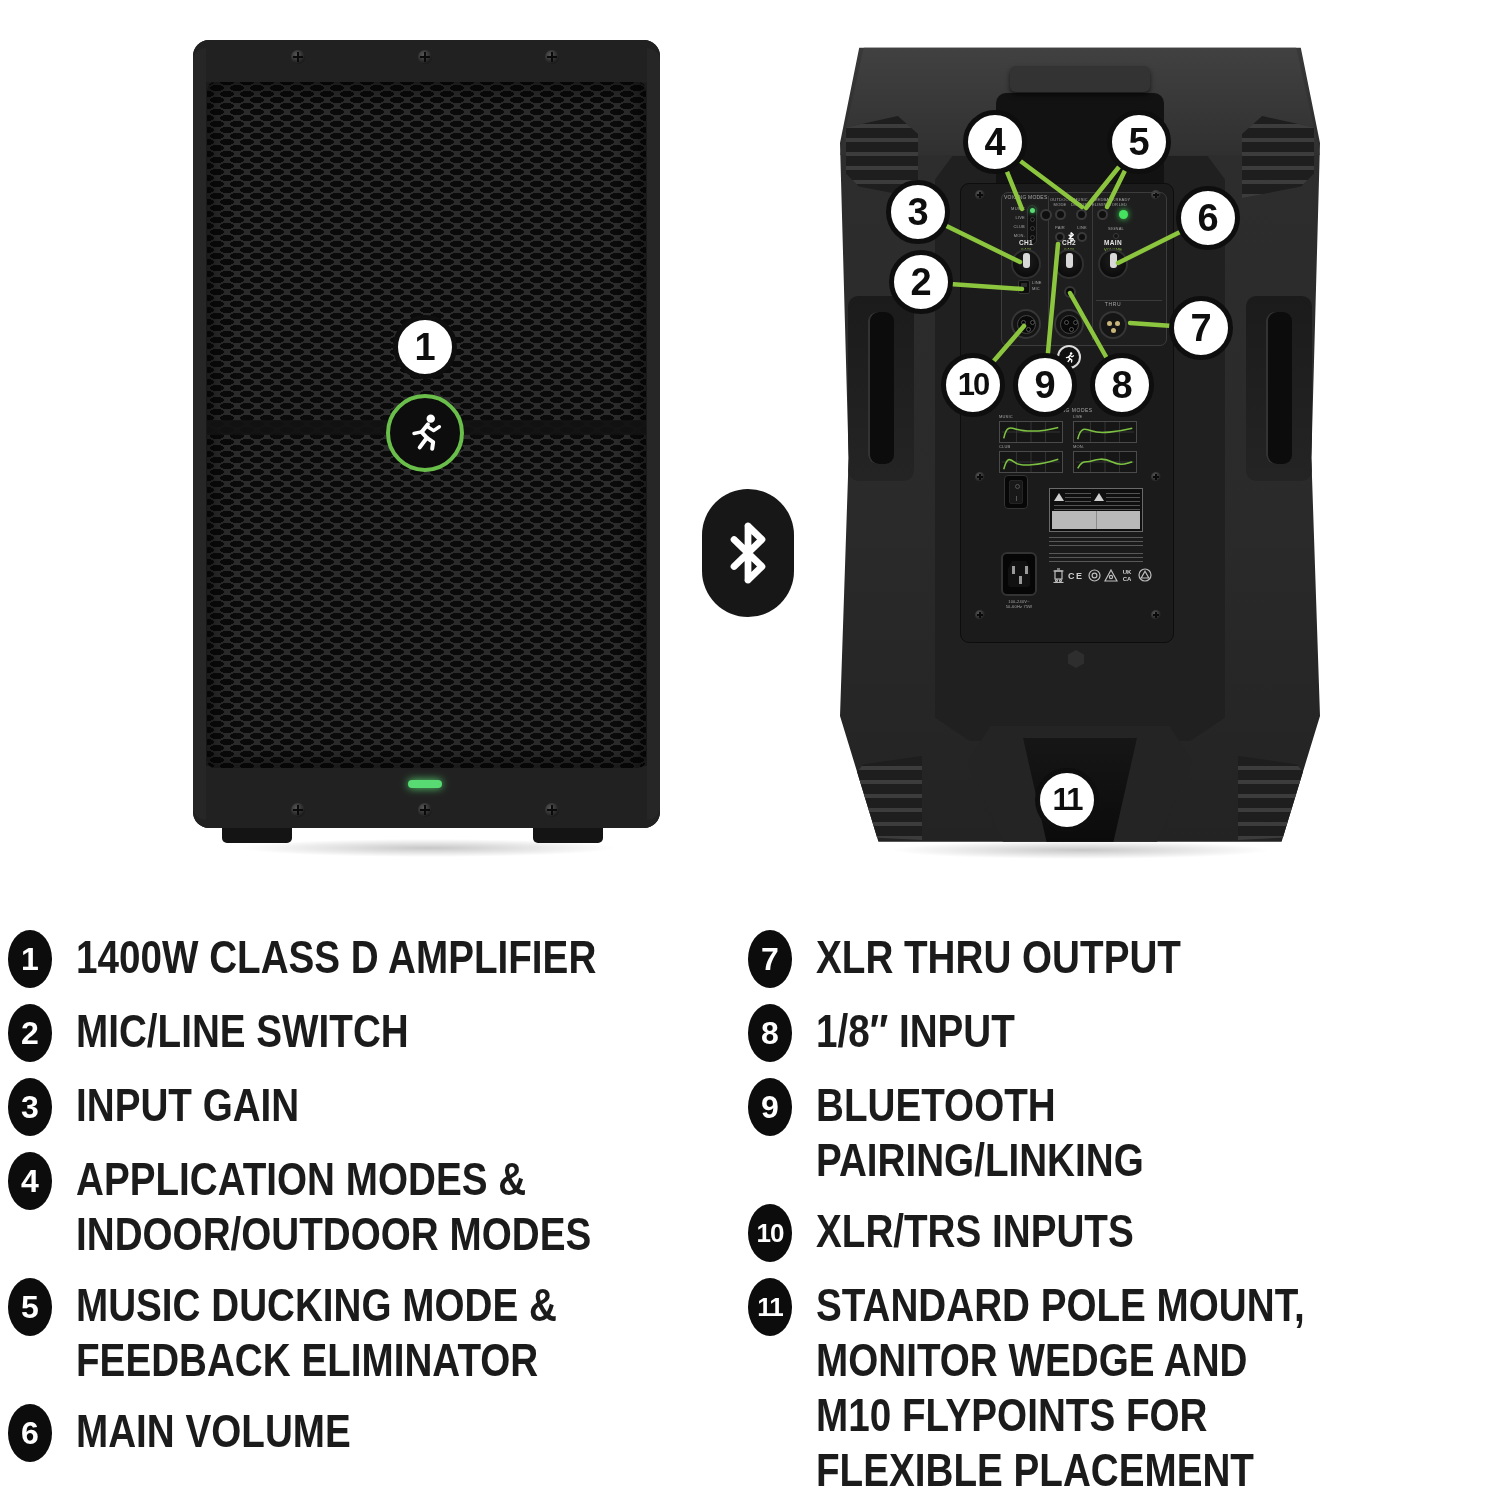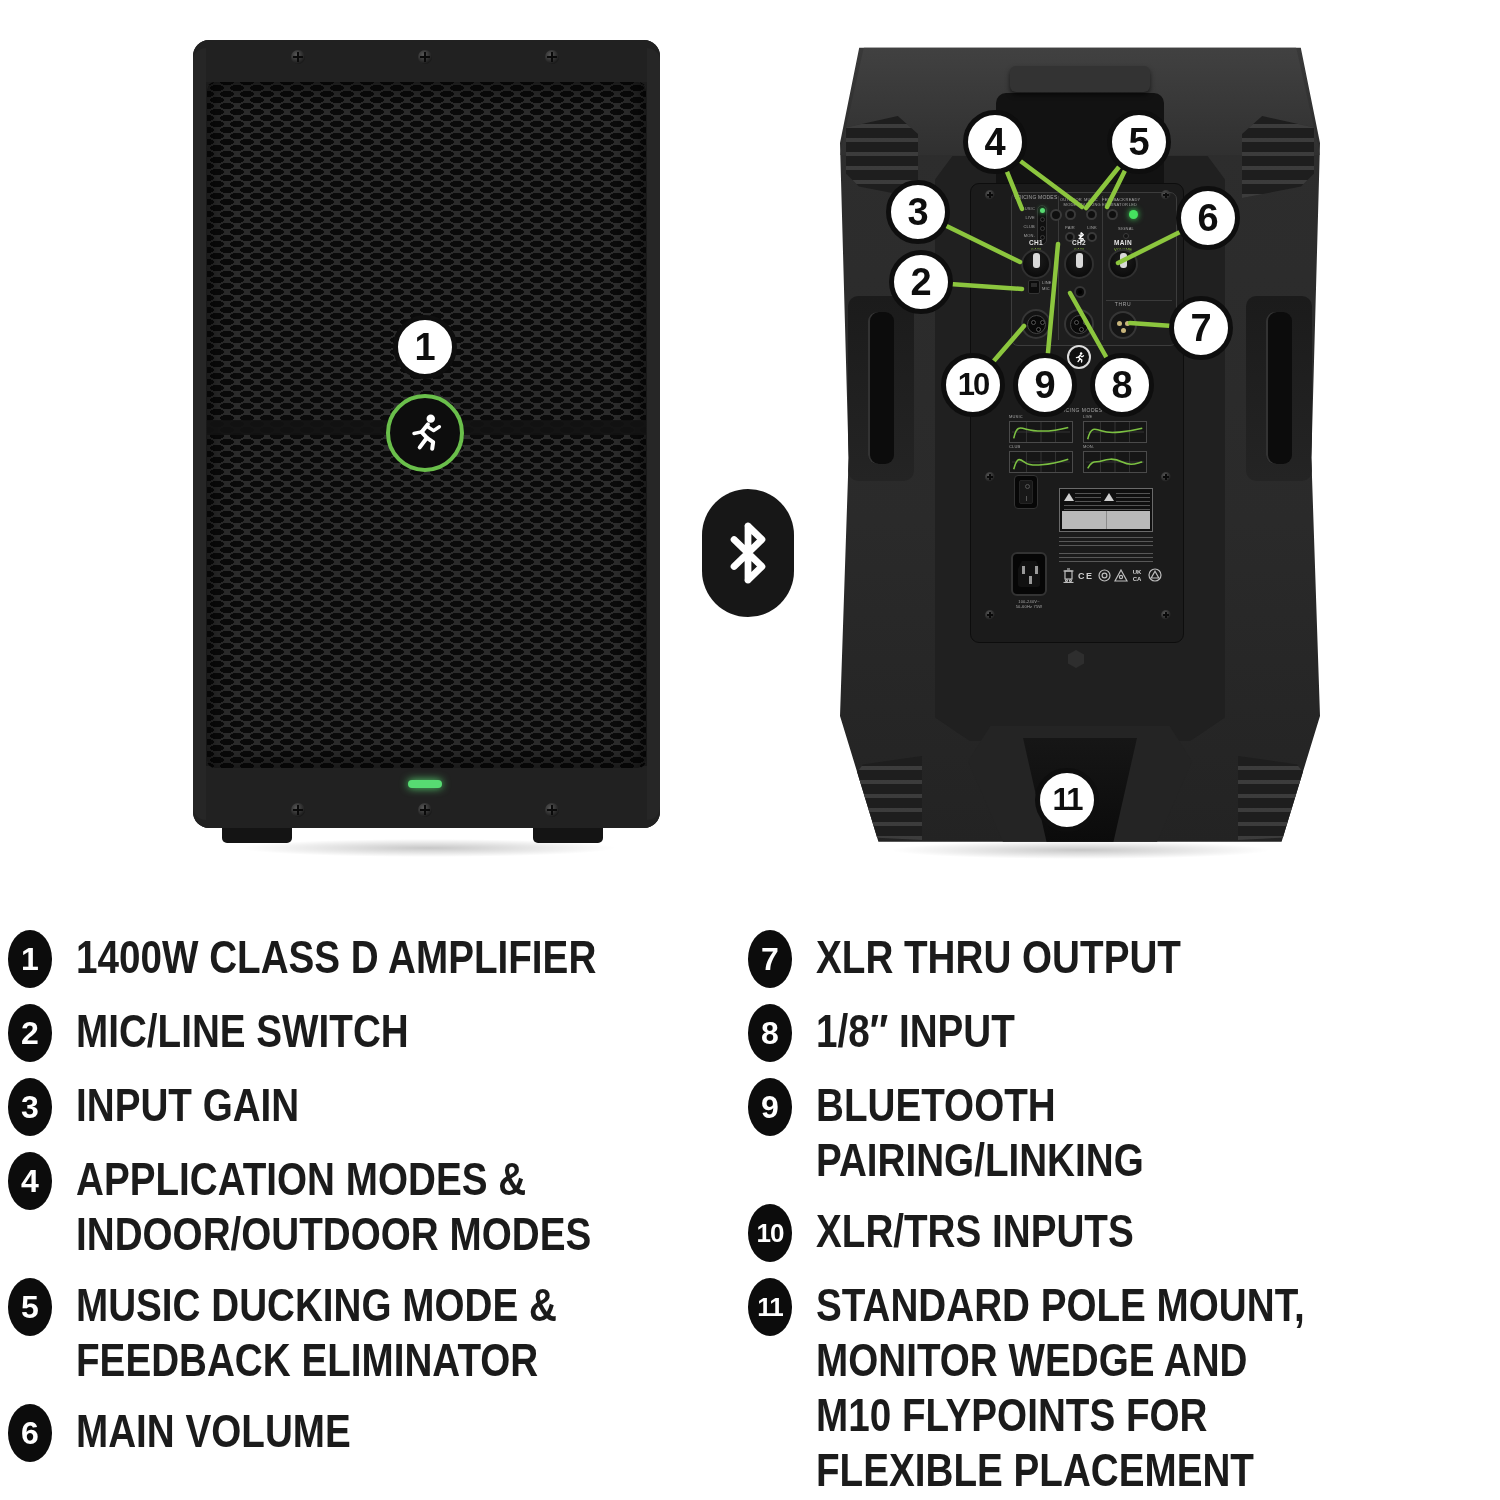--- a/index.html
+++ b/index.html
@@ -56,21 +56,21 @@
   .wedge.bl{clip-path:polygon(0 30%,18% 10%,100% 0,100% 100%,10% 96%,0 80%);}
   .wedge.br{clip-path:polygon(0 0,82% 10%,100% 30%,100% 80%,90% 96%,0 100%);}
   .pole-outer{left:128px;top:688px;width:224px;height:118px;background:#242424;
     clip-path:polygon(10% 0,90% 0,100% 30%,84% 100%,16% 100%,0 30%);}
   .pole-cup{left:165px;top:700px;width:150px;height:106px;background:linear-gradient(#161616,#0b0b0b);
     clip-path:polygon(12% 0,88% 0,72% 100%,28% 100%);}
   .hexbolt{left:228px;top:612px;width:16px;height:18px;background:#2e2e2e;
     clip-path:polygon(50% 0,100% 25%,100% 75%,50% 100%,0 75%,0 25%);}
 
   
-  .plate{left:960px;top:183px;width:214px;height:460px;background:#1b1b1b;border:1px solid #0d0d0d;border-radius:9px;box-sizing:border-box;margin-left:10px;}
+  .plate{left:960px;top:183px;width:214px;height:460px;background:#1b1b1b;border:1px solid #0d0d0d;border-radius:9px;box-sizing:border-box;}
   .cbox{position:absolute;border:1px solid #3c3c3c;border-radius:7px;background:rgba(255,255,255,0.015);}
   .vline{position:absolute;width:1px;background:#3a3a3a;}
   .hline{position:absolute;height:1px;background:#3a3a3a;}
   .tlabel{position:absolute;color:#a5a5a5;font-size:5px;line-height:5.5px;text-align:center;white-space:pre-line;letter-spacing:.2px;}
   .tlabel.l4{font-size:4px;line-height:4.6px;}
   .klabel{position:absolute;color:#e3e3e3;font-size:6.5px;font-weight:bold;text-align:center;letter-spacing:.3px;}
   .ksub{position:absolute;color:#8CC63E;font-size:4px;text-align:center;letter-spacing:.2px;}
   .pbtn{position:absolute;border-radius:50%;background:#0f0f0f;border:2px solid #3a3a3a;box-sizing:border-box;}
   .led-dot{position:absolute;border-radius:50%;}
   .knob{position:absolute;width:30px;height:30px;border-radius:50%;border:2px solid #303030;box-sizing:border-box;

